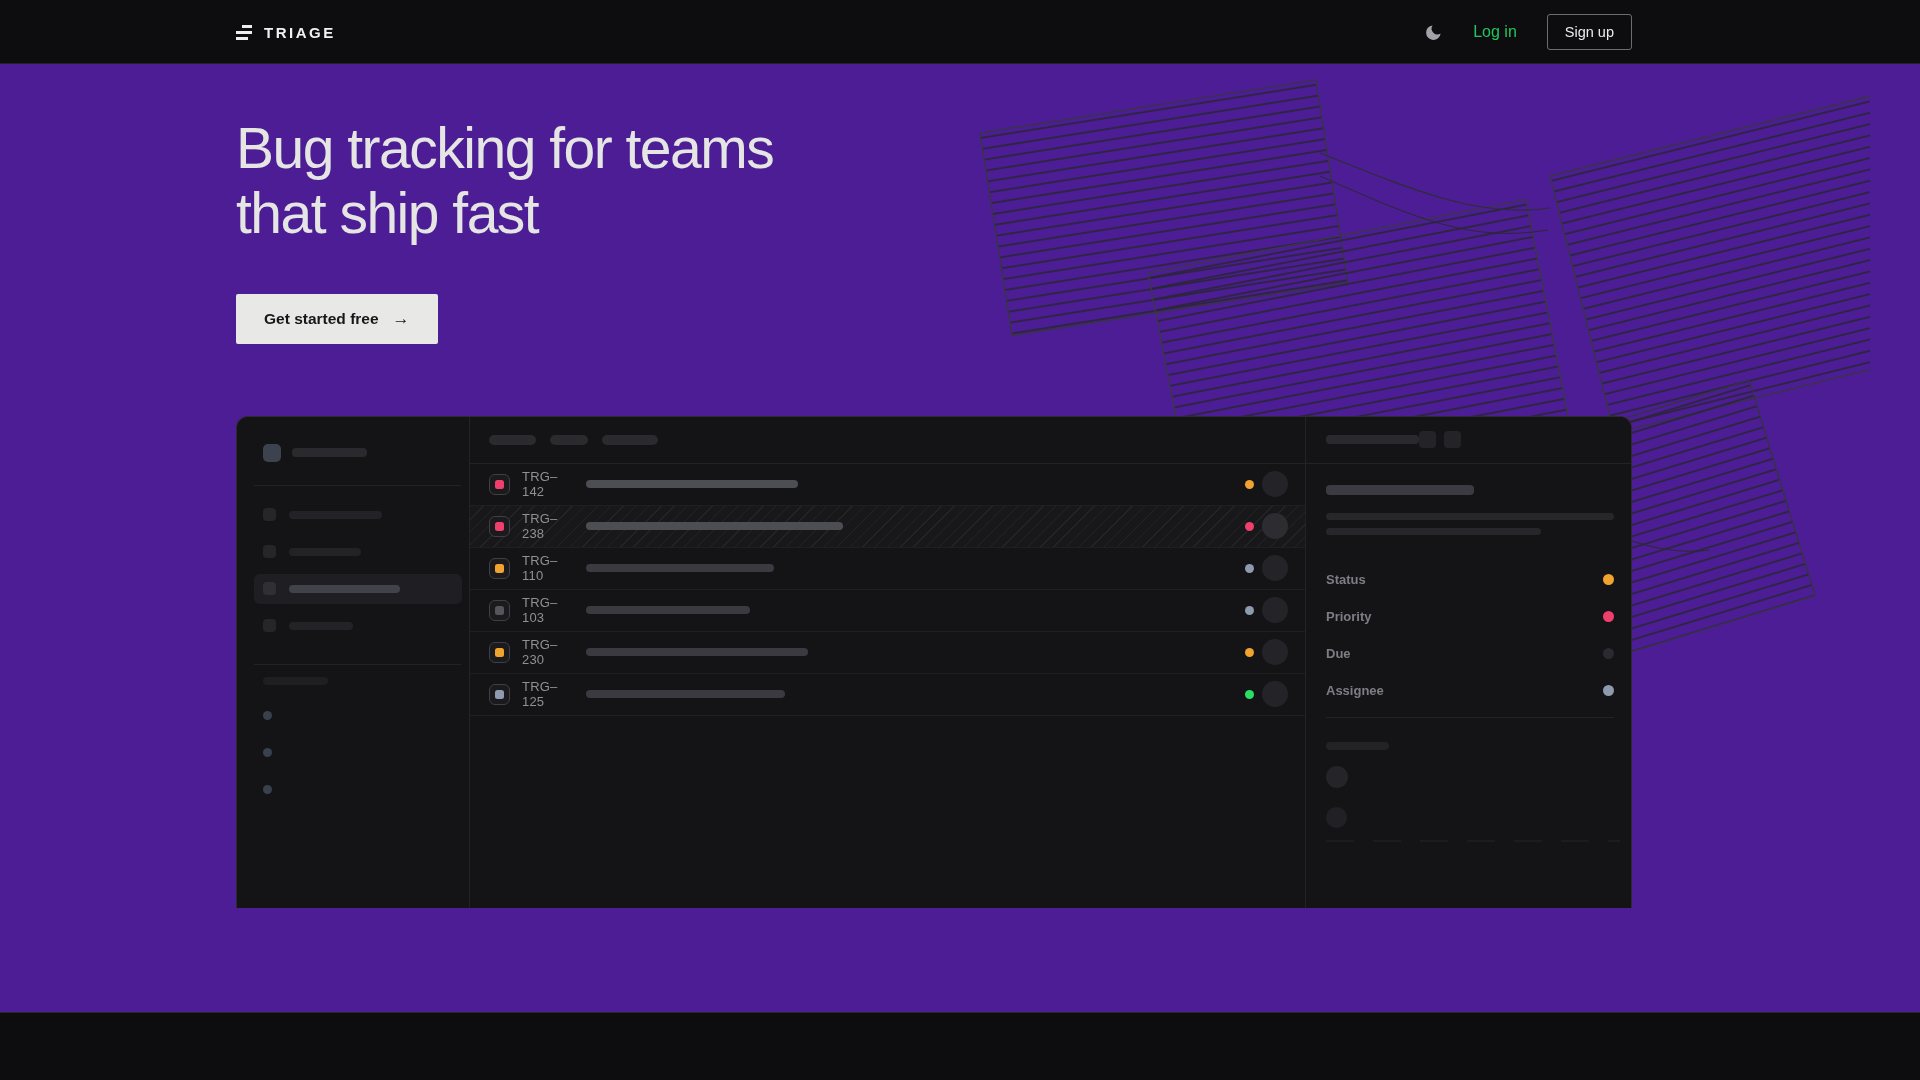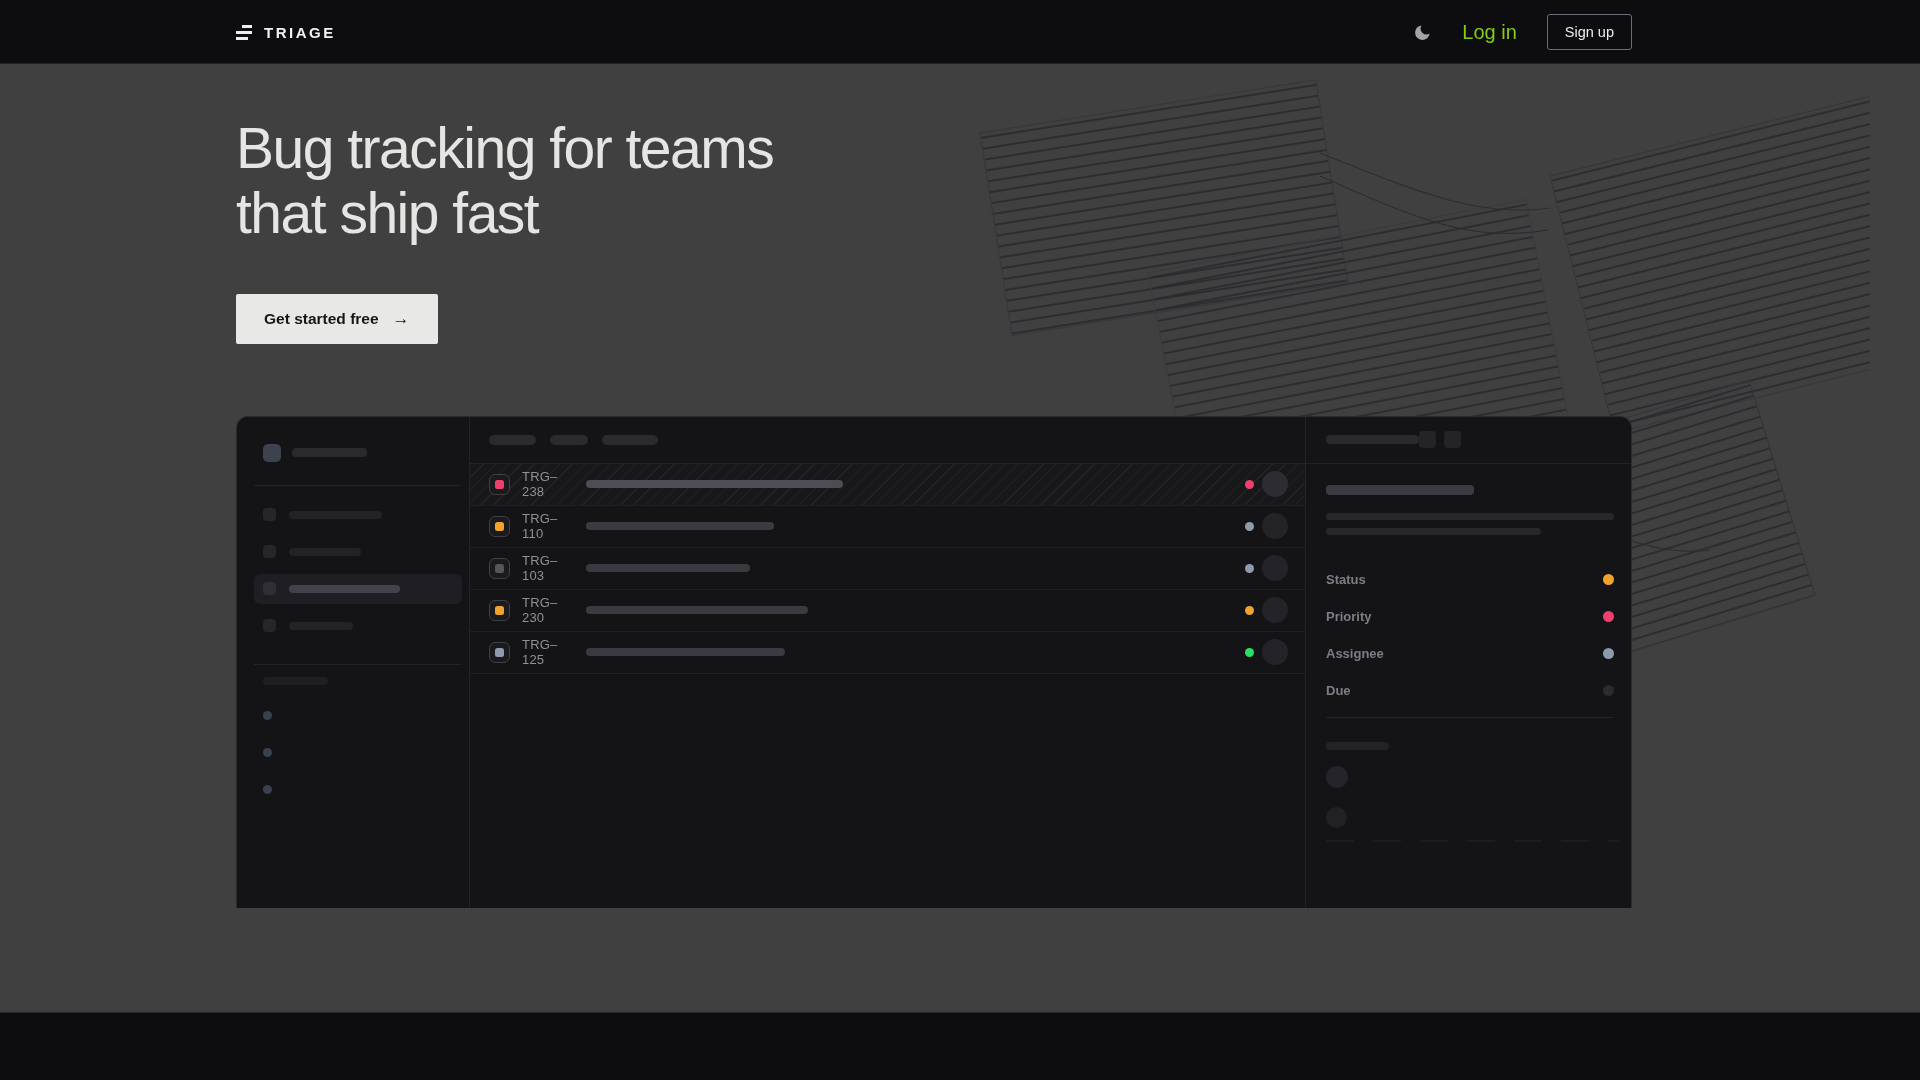--- a/index.html
+++ b/index.html
@@ -11,26 +11,26 @@
   .site-header { height:64px; background:#0d0d0f; border-bottom:1px solid #232327; position:relative; z-index:5; }
   .nav-inner { height:64px; display:flex; align-items:center; justify-content:space-between; }
   .brand { display:flex; align-items:center; gap:12px; cursor:pointer; }
   .brand-icon { display:flex; flex-direction:column; gap:3px; width:16px; align-items:flex-start; }
   .brand-icon .b1 { width:10px; height:3px; background:#ededf0; align-self:flex-end; }
   .brand-icon .b2 { width:16px; height:3px; background:#ededf0; }
   .brand-icon .b3 { width:12px; height:3px; background:#ededf0; }
   .brand-text { color:#f1f1f3; font-size:15px; font-weight:bold; letter-spacing:2.5px; }
   .nav-right { display:flex; align-items:center; gap:30px; }
   .theme-toggle { background:none; border:none; cursor:pointer; display:flex; align-items:center; }
-  .login-link { color:#84cc16; font-size:20px; cursor:pointer; text-decoration:none; }
+  .login-link { color:#22c55e; font-size:16px; cursor:pointer; text-decoration:none; }
   .signup-btn { background:transparent; border:1px solid #6c6c76; color:#ececf0; font-size:14.5px;
                 font-family:inherit; padding:9px 17px; border-radius:3px; cursor:pointer; }
 
   
-  .hero { position:relative; height:949px; background:#404040; border-bottom:1px solid #28282c; overflow:hidden; }
+  .hero { position:relative; height:949px; background:#4c1d95; border-bottom:1px solid #28282c; overflow:hidden; }
   .bg-wireframe { position:absolute; top:-6px; left:950px; pointer-events:none; }
   .hero-headline { padding-top:52px; color:#e5e5e3; font-size:57px; line-height:1.14; font-weight:500;
                    letter-spacing:-1.5px; }
   .hero-subtitle { margin-top:36px; color:#8d8d93; font-size:19px; line-height:1.6; }
   .cta-btn { margin-top:48px; display:inline-flex; align-items:center; gap:14px; background:#e8e8e6;
              color:#17171a; border:none; font-family:inherit; font-size:15.5px; font-weight:bold;
              padding:15px 28px; border-radius:2px; cursor:pointer; }
   .cta-arrow { font-size:17px; font-weight:normal; }
 
   
@@ -193,20 +193,29 @@
         </div>
       </aside>
 
       <div class="mk-list">
         <div class="mk-list-header" id="list-header">
             <span class="tab-pill" style="width: 47px;"></span>
             <span class="tab-pill" style="width: 38px;"></span>
             <span class="tab-pill" style="width: 56px;"></span>
           </div>
         <div id="issue-rows">
+  <div class="issue-row">
+    <span class="pr-icon">
+      <span class="pr-fill" style="background: rgb(238, 63, 109);"></span>
+    </span>
+    <span class="issue-id">TRG–142</span>
+    <span class="row-bar sk bright" style="width: 212px;"></span>
+    <span class="status-dot" style="background: rgb(240, 163, 46);"></span>
+    <span class="avatar"></span>
+  </div>
 
   <div class="issue-row hatched">
     <span class="pr-icon">
       <span class="pr-fill" style="background: rgb(238, 63, 109);"></span>
     </span>
     <span class="issue-id">TRG–238</span>
     <span class="row-bar sk bright" style="width: 257px;"></span>
     <span class="status-dot" style="background: rgb(238, 63, 109);"></span>
     <span class="avatar"></span>
   </div>
@@ -268,27 +277,27 @@
     <span class="f-label">Status</span>
     <span class="f-dot" style="background: rgb(240, 163, 46);"></span>
   </div>
 
   <div class="field-row">
     <span class="f-label">Priority</span>
     <span class="f-dot" style="background: rgb(238, 63, 109);"></span>
   </div>
 
   <div class="field-row">
+    <span class="f-label">Due</span>
+    <span class="f-dot" style="background: rgb(42, 42, 48);"></span>
+  </div>
+
+  <div class="field-row">
     <span class="f-label">Assignee</span>
     <span class="f-dot" style="background: rgb(142, 154, 173);"></span>
-  </div>
-
-  <div class="field-row">
-    <span class="f-label">Due</span>
-    <span class="f-dot" style="background: rgb(42, 42, 48);"></span>
   </div>
 </div>
         <div class="dt-divider"></div>
         <div class="dt-small-bar sk"></div>
         <div class="dt-circle1"></div>
         <div class="dt-circle2"></div>
         <div class="dt-dashes"></div>
       </div>
     </div>
   </div>

